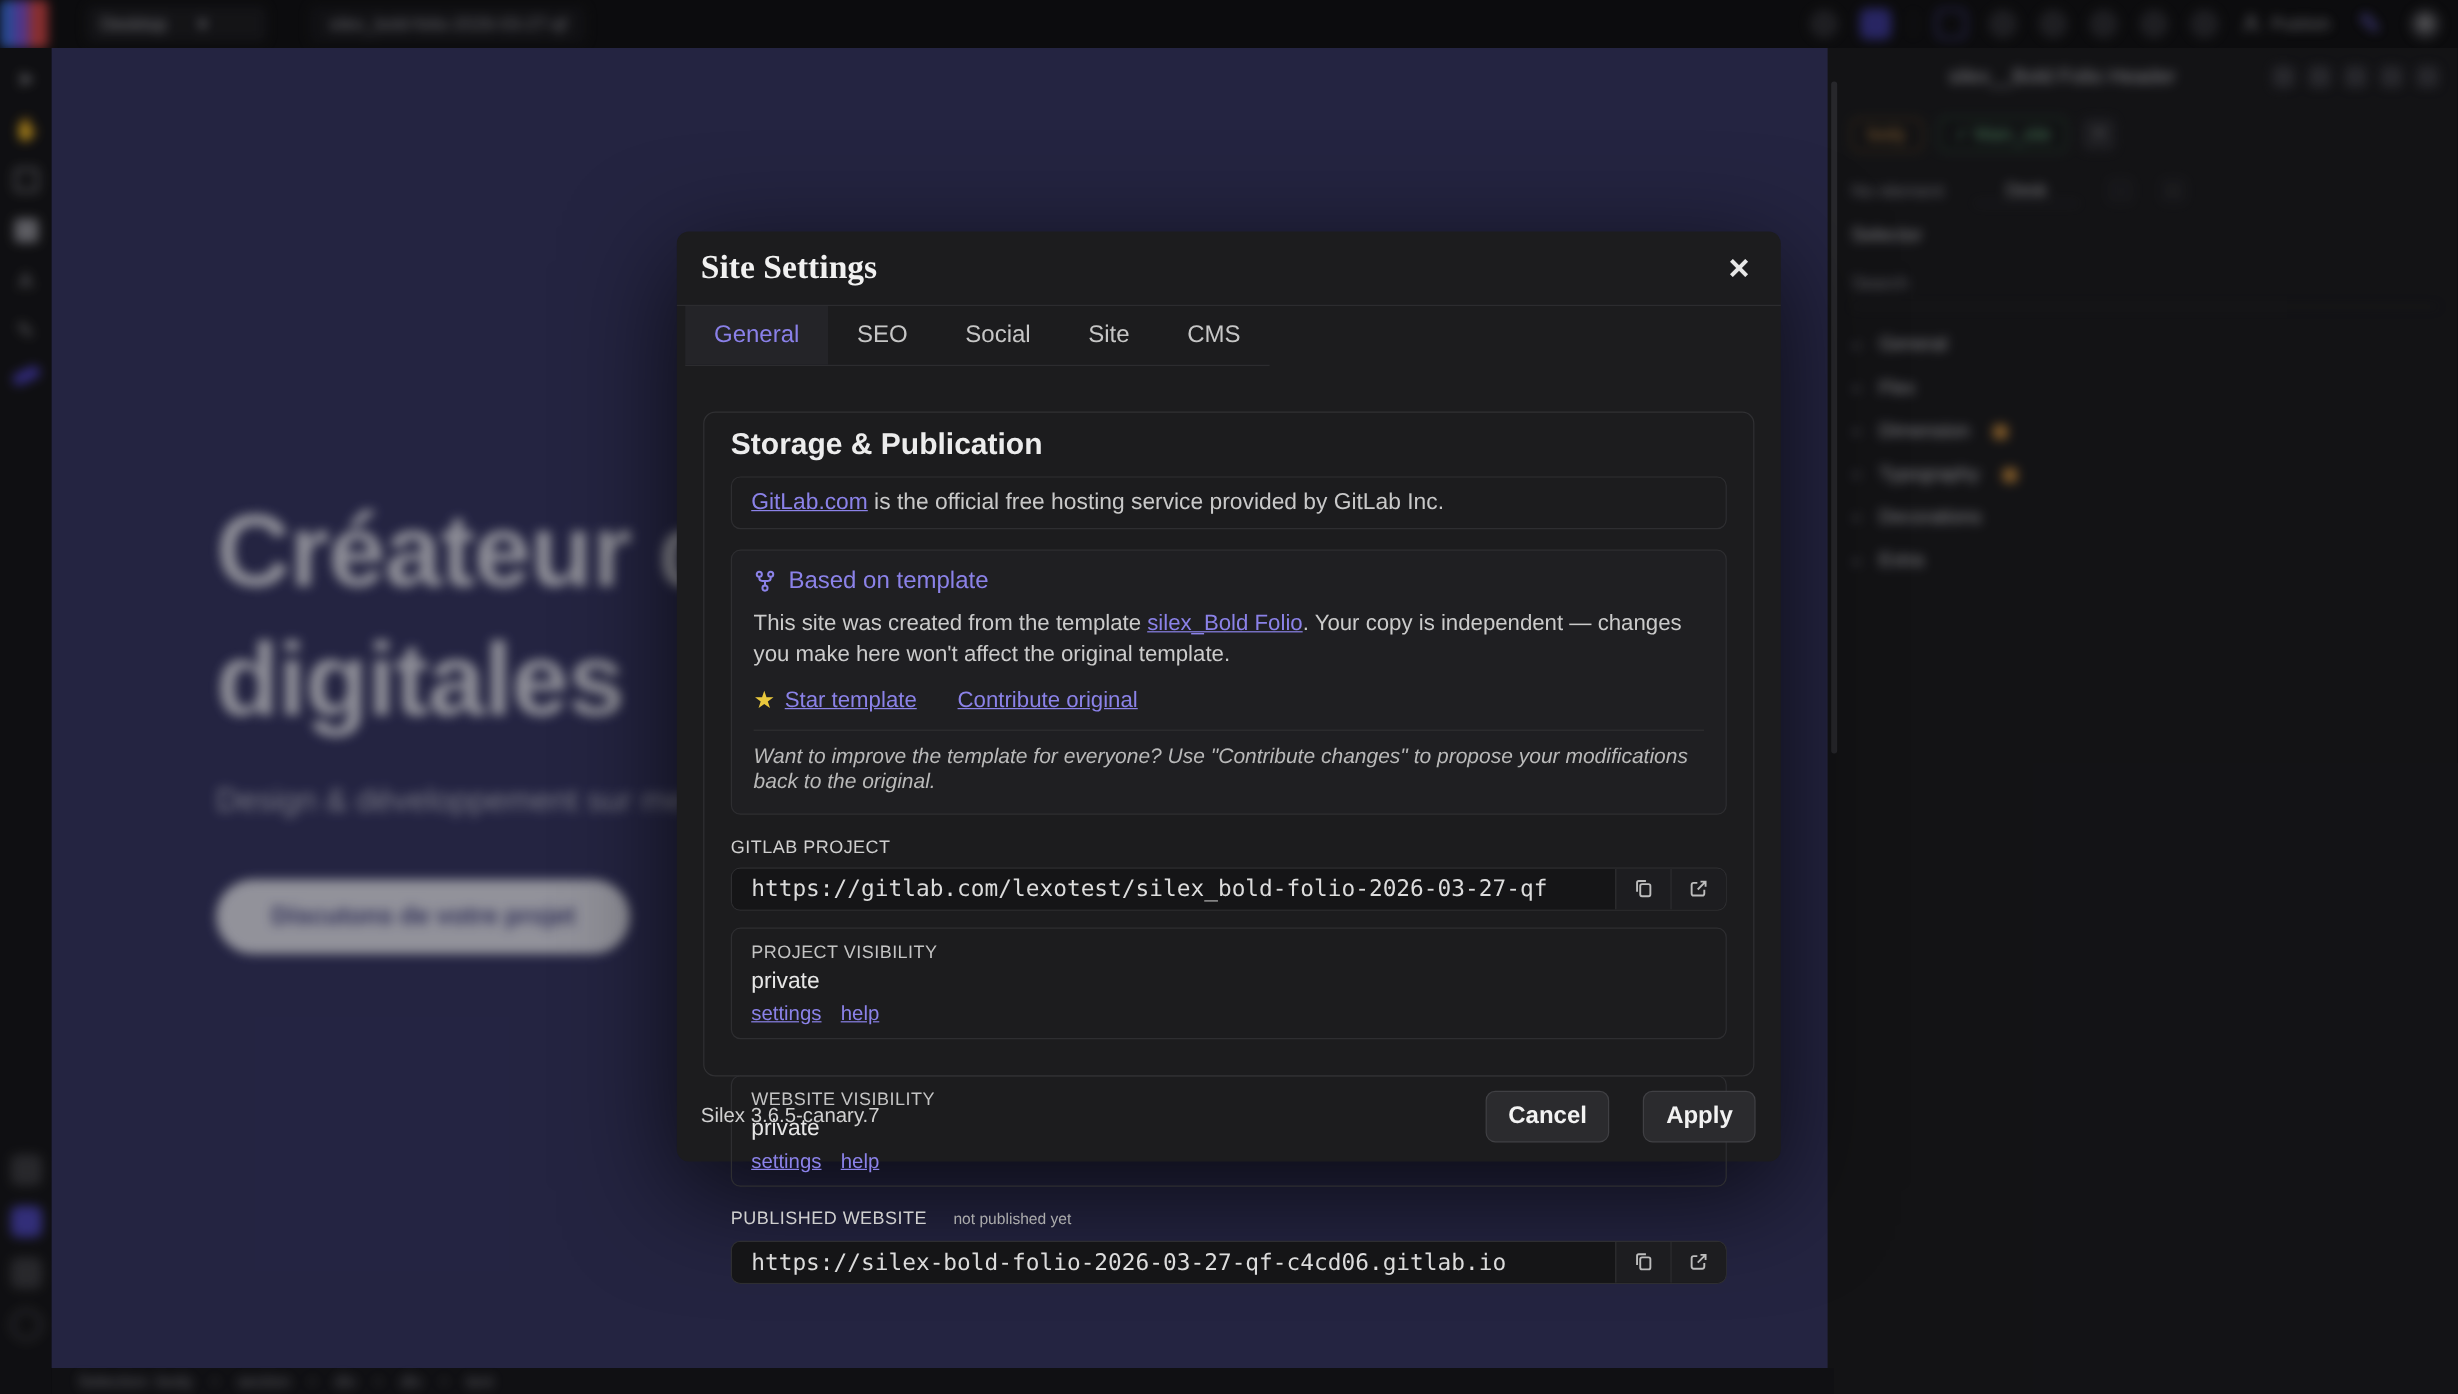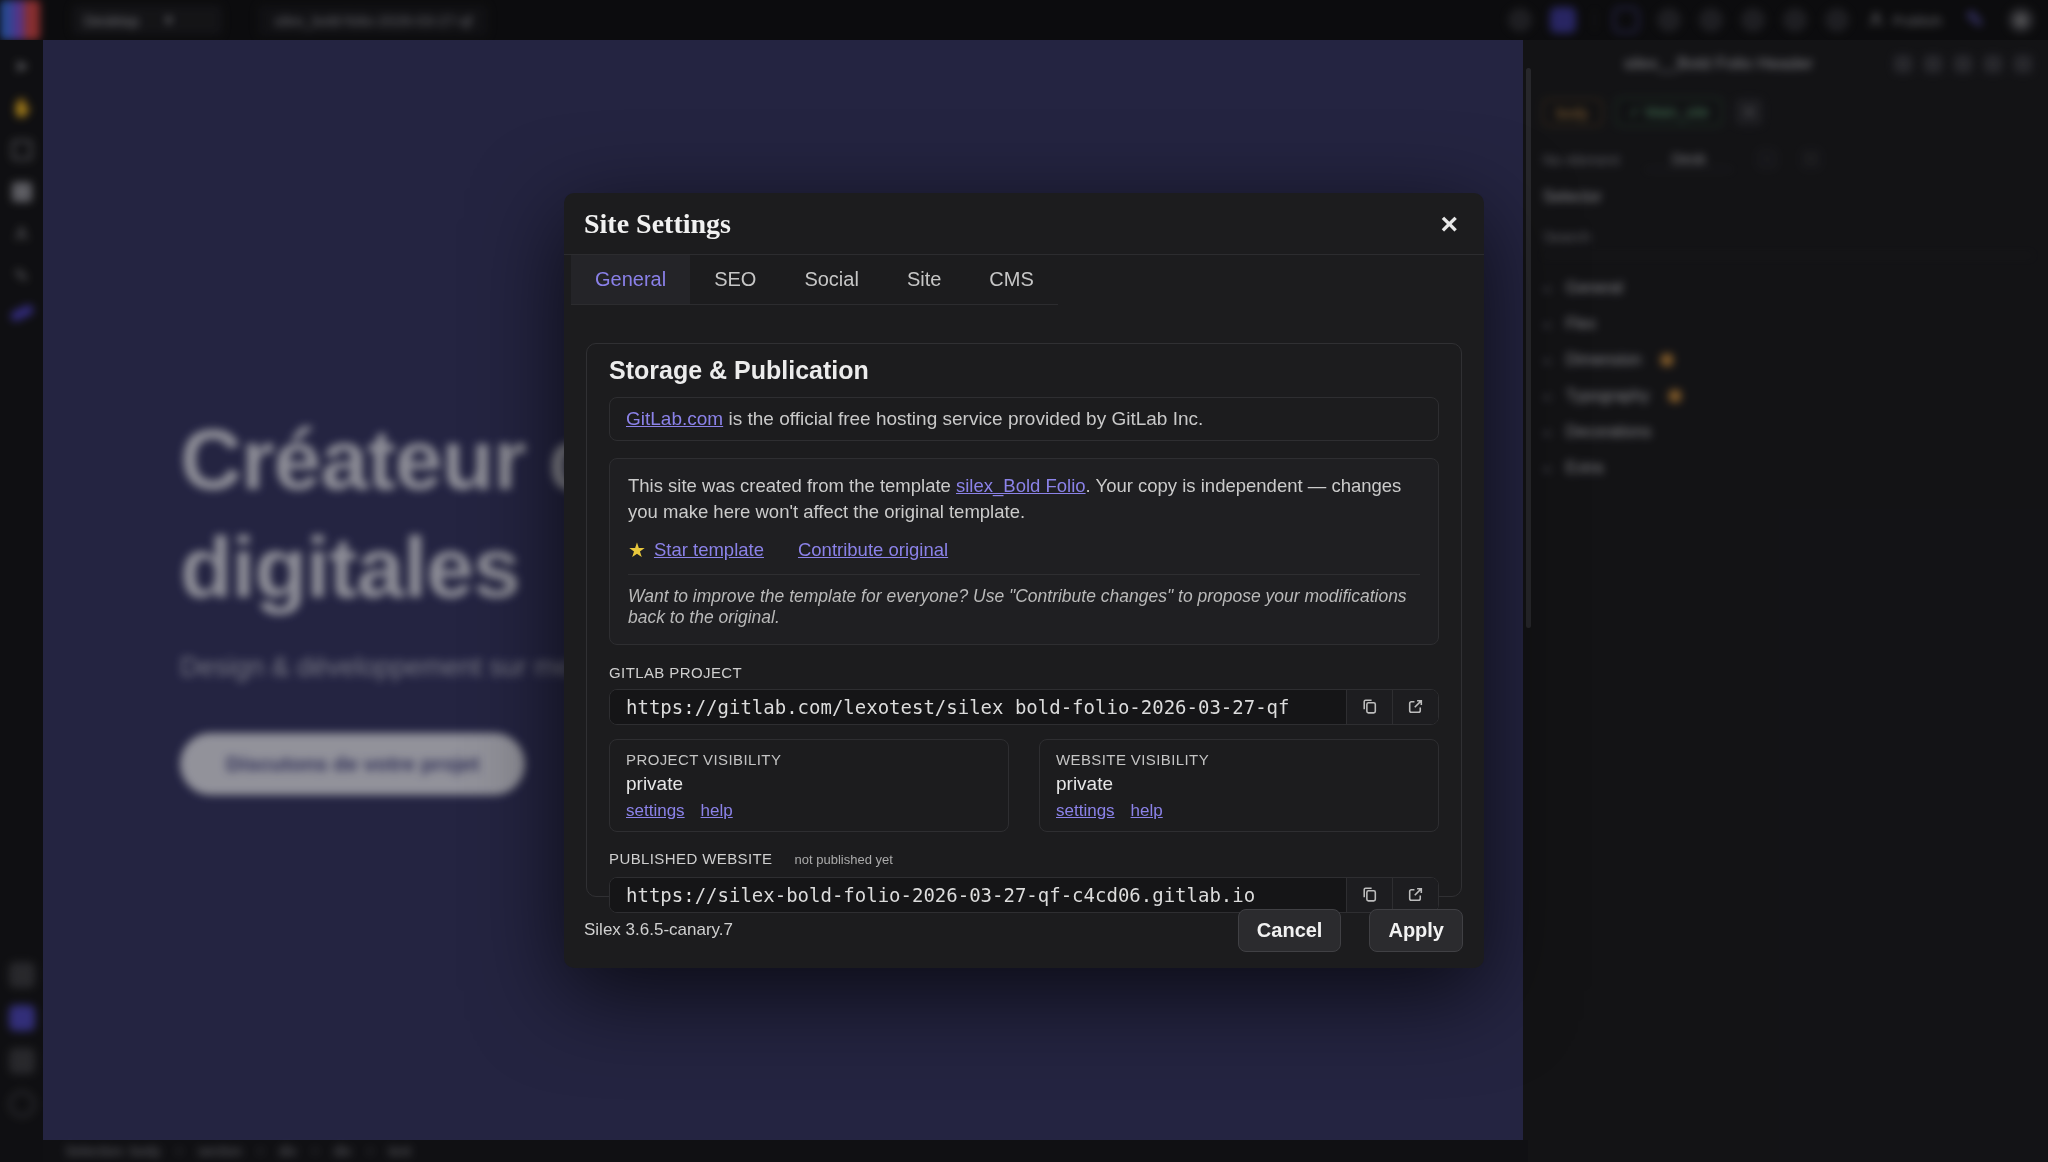--- a/index.html
+++ b/index.html
@@ -101,21 +101,21 @@
   .star { color:#e9c83d; font-size:20px; text-decoration:none; }
   .tpl-divider { border:none; border-top:1px solid #2e2e31; margin-bottom:11px; }
   .template-note { font-style:italic; font-size:17.5px; color:#b9b9b9; padding-bottom:4px; }
   .field-label { font-size:15px; letter-spacing:.4px; color:#cfcfcf; font-weight:500; margin-bottom:8px; }
   .url-group { display:flex; border:1px solid #2e2e31; border-radius:8px; overflow:hidden; height:36px;
                background:#151517; margin-bottom:14px; }
   .url-input { flex:1; background:#151517; border:none; outline:none; color:#dcdcdc; padding:0 16px;
                font-family:"DejaVu Sans Mono", monospace; font-size:19px; }
   .icon-btn { width:46px; border:none; border-left:1px solid #2e2e31; background:#1d1d20; color:#bdbdbd;
               display:flex; align-items:center; justify-content:center; cursor:pointer; }
-  .vis-row { display:flex; gap:30px; margin-bottom:18px; }
+  .vis-row { display:flex; gap:30px; margin-bottom:18px;flex-direction:column; }
   .vis-box { flex:1; border:1px solid #2e2e31; border-radius:8px; padding:11px 16px 10px; }
   .vis-label { font-size:15px; letter-spacing:.4px; color:#c4c4c4; }
   .vis-value { font-size:19px; color:#e6e6e6; margin:5px 0 6px; }
   .vis-links { display:flex; gap:16px; font-size:17px; }
   .pub-row { display:flex; align-items:baseline; gap:22px; margin-bottom:10px; }
   .pub-note { font-size:13px; color:#ababab; }
   .modal-footer { flex:none; height:70px; display:flex; align-items:center; justify-content:space-between;
                   padding:0 21px 6px 20px; }
   .version { font-size:17px; color:#d0d0d0; }
   .footer-btns { display:flex; gap:28px; }
@@ -282,20 +282,29 @@
 
     <div class="modal-content">
       <div class="section-box">
         <div class="section-heading">Storage &amp; Publication</div>
 
         <div class="info-box">
           <a>GitLab.com</a><span> is the official free hosting service provided by GitLab Inc.</span>
         </div>
 
         <div class="template-box">
+          <div class="template-header">
+            <svg width="19" height="19" viewBox="0 0 16 16" fill="none" stroke="#8b82e8" stroke-width="1.4">
+              <circle cx="4" cy="3" r="1.8"></circle>
+                <circle cx="12" cy="3" r="1.8"></circle>
+                <circle cx="8" cy="12.7" r="1.8"></circle>
+              <path d="M4 4.8v.9c0 1.2.9 2 2 2h4c1.1 0 2-.8 2-2v-.9M8 7.7v3.2"></path>
+            </svg>
+            <span>Based on template</span>
+          </div>
           <div class="template-body">
             <span>This site was created from the template </span><a>silex_Bold Folio</a><span>. Your copy is independent — changes you make here won't affect the original template.</span>
           </div>
           <div class="template-actions">
             <span class="star-link">
               <span class="star">★</span>
               <a>Star template</a>
             </span>
             <a>Contribute original</a>
           </div>

